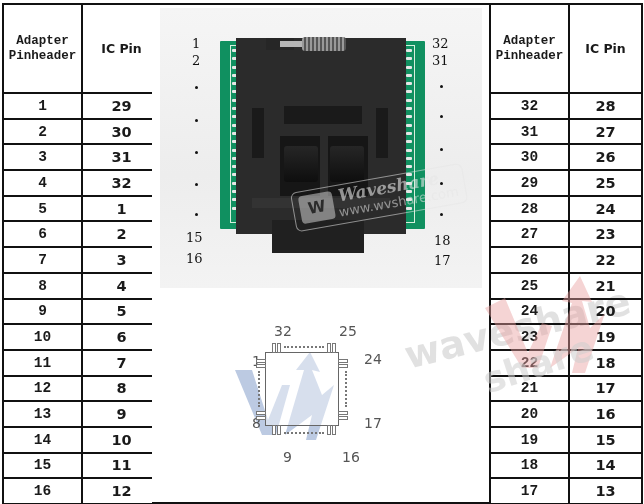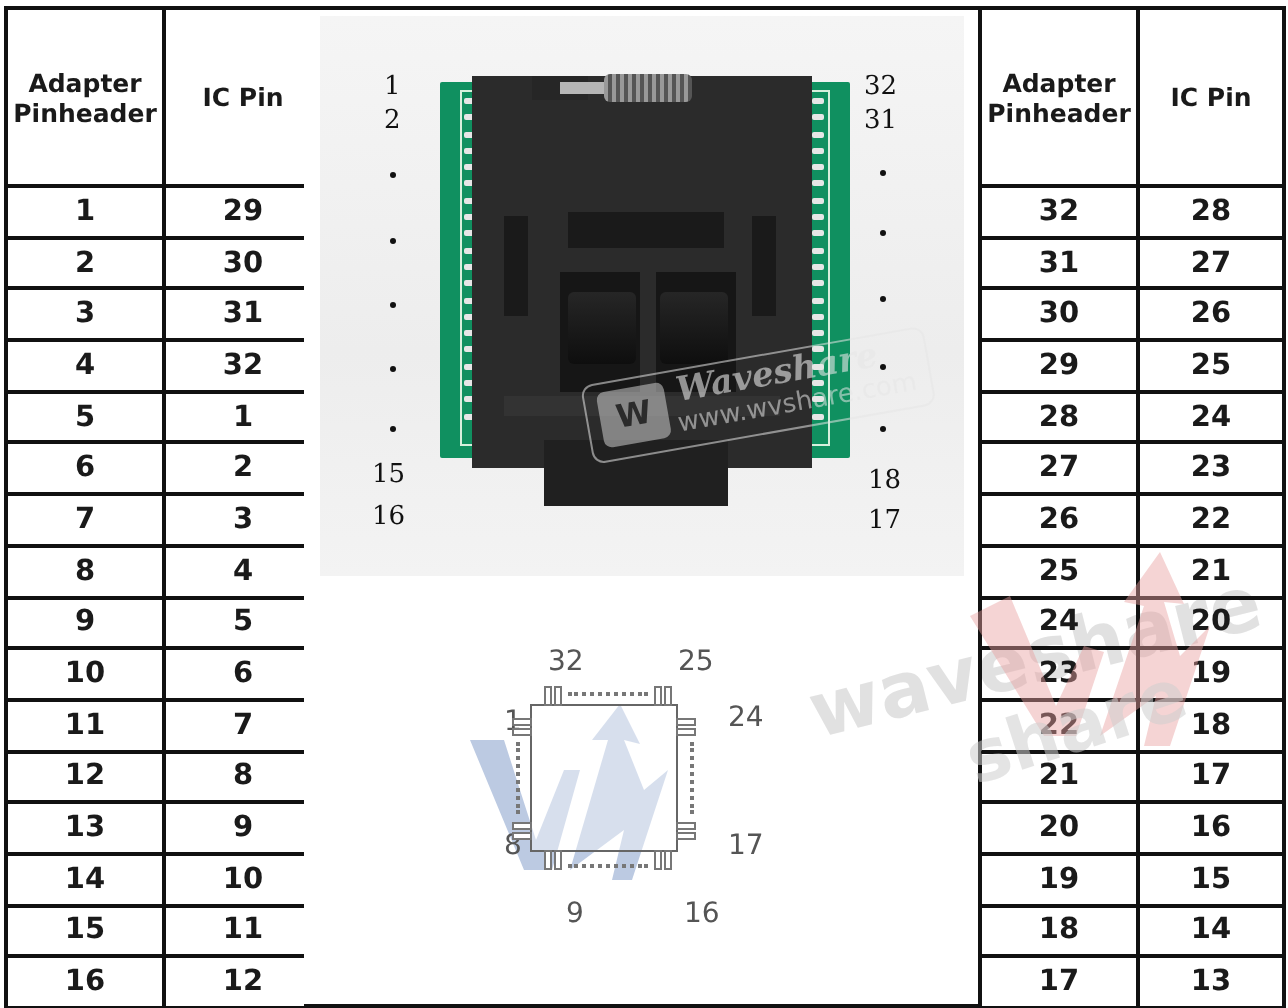--- a/index.html
+++ b/index.html
@@ -6,21 +6,21 @@
   body { width: 644px; height: 504px; position: relative; overflow: hidden; font-family: "DejaVu Sans", sans-serif; }
 
   
   .pin-table { position: absolute; top: 3px; border-collapse: collapse; }
   .pin-table td { border: 2px solid #111; padding: 0; text-align: center; vertical-align: middle;
                   font-family: "DejaVu Sans", sans-serif; font-weight: bold; color: #1a1a1a; }
   .pin-table .hdr td { height: 87px; font-size: 12.5px; line-height: 15px; }
   .pin-table .row td { height: 23.7px; font-size: 14.5px; }
   #left-table { left: 2px; }
   #right-table { left: 489px; }
-  #left-table td.c1, #right-table td.c1 { width: 77px; }
+  #left-table td.c1, #right-table td.c1 { width: 77px; font-family: Liberation Mono, monospace; }
   #left-table td.c2, #right-table td.c2 { width: 77px; }
   #right-table td.c2 { width: 71px; }
 
   
   #center-frame { position: absolute; left: 152px; top: 3px; width: 337px; height: 497px;
                   border-top: 2px solid #111; border-bottom: 2px solid #111; background: #fff; }
 
   
   #socket-photo { position: absolute; left: 8px; top: 3px; width: 322px; height: 280px;
                   background: linear-gradient(180deg, #f5f5f5 0%, #ededed 60%, #f3f3f3 100%); }

